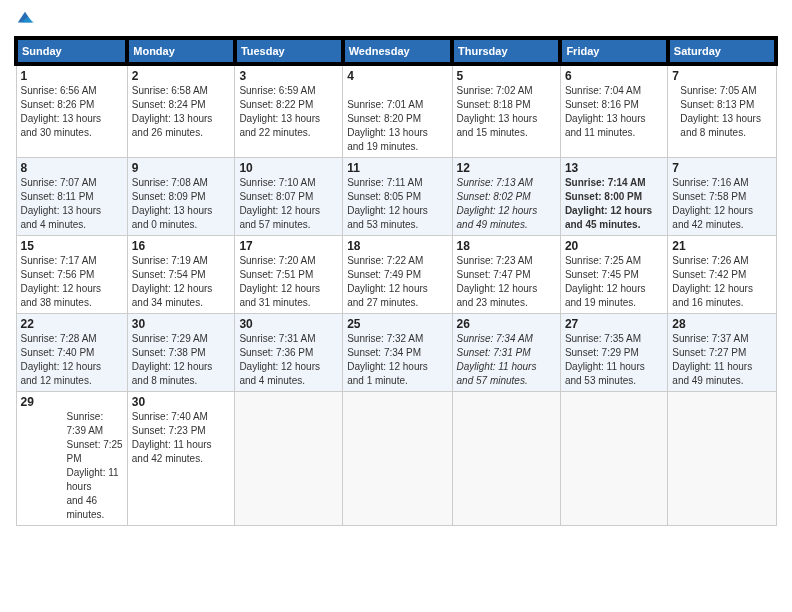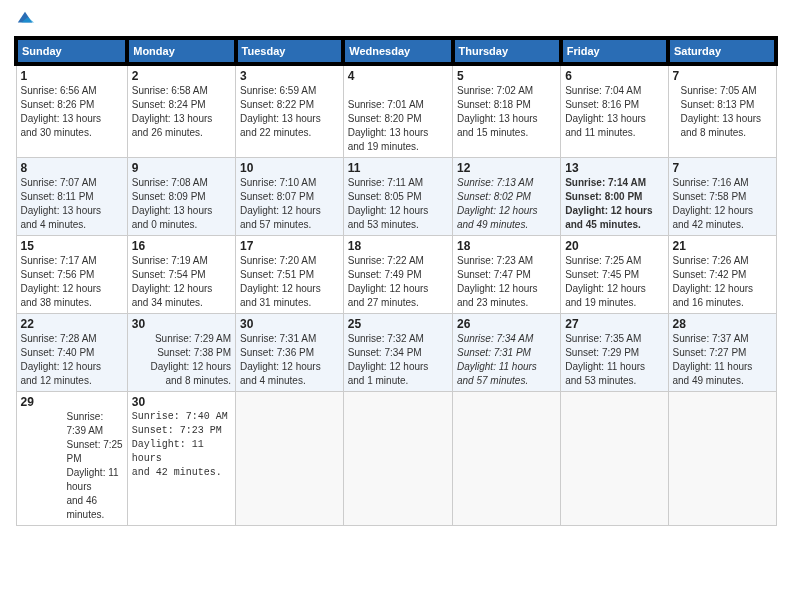--- a/index.html
+++ b/index.html
@@ -290,21 +290,21 @@
         <tr>
           <td>
             <span class="day-num">22</span>
             <div class="day-info" style="white-space: pre-line;">Sunrise: 7:28 AM
 Sunset: 7:40 PM
 Daylight: 12 hours
 and 12 minutes.</div>
           </td>
           <td>
             <span class="day-num">30</span>
-            <div class="day-info" style="white-space: pre-line; text-align: right;">Sunrise: 7:29 AM
+            <div class="day-info" style="white-space: pre-line;">Sunrise: 7:29 AM
 Sunset: 7:38 PM
 Daylight: 12 hours
 and 8 minutes.</div>
           </td>
           <td>
             <span class="day-num">30</span>
             <div class="day-info" style="white-space: pre-line;">Sunrise: 7:31 AM
 Sunset: 7:36 PM
 Daylight: 12 hours
 and 4 minutes.</div>
@@ -341,21 +341,21 @@
         <tr>
           <td>
             <span class="day-num">29</span>
             <div class="day-info" style="white-space: pre-line; margin-left: 46px;">Sunrise: 7:39 AM
 Sunset: 7:25 PM
 Daylight: 11 hours
 and 46 minutes.</div>
           </td>
           <td>
             <span class="day-num">30</span>
-            <div class="day-info" style="white-space: pre-line; font-family: Liberation Mono, monospace;">Sunrise: 7:40 AM
+            <div class="day-info" style="white-space: pre-line;">Sunrise: 7:40 AM
 Sunset: 7:23 PM
 Daylight: 11 hours
 and 42 minutes.</div>
           </td>
           <td class="empty"></td>
           <td class="empty"></td>
           <td class="empty"></td>
           <td class="empty"></td>
           <td class="empty"></td>
         </tr>

